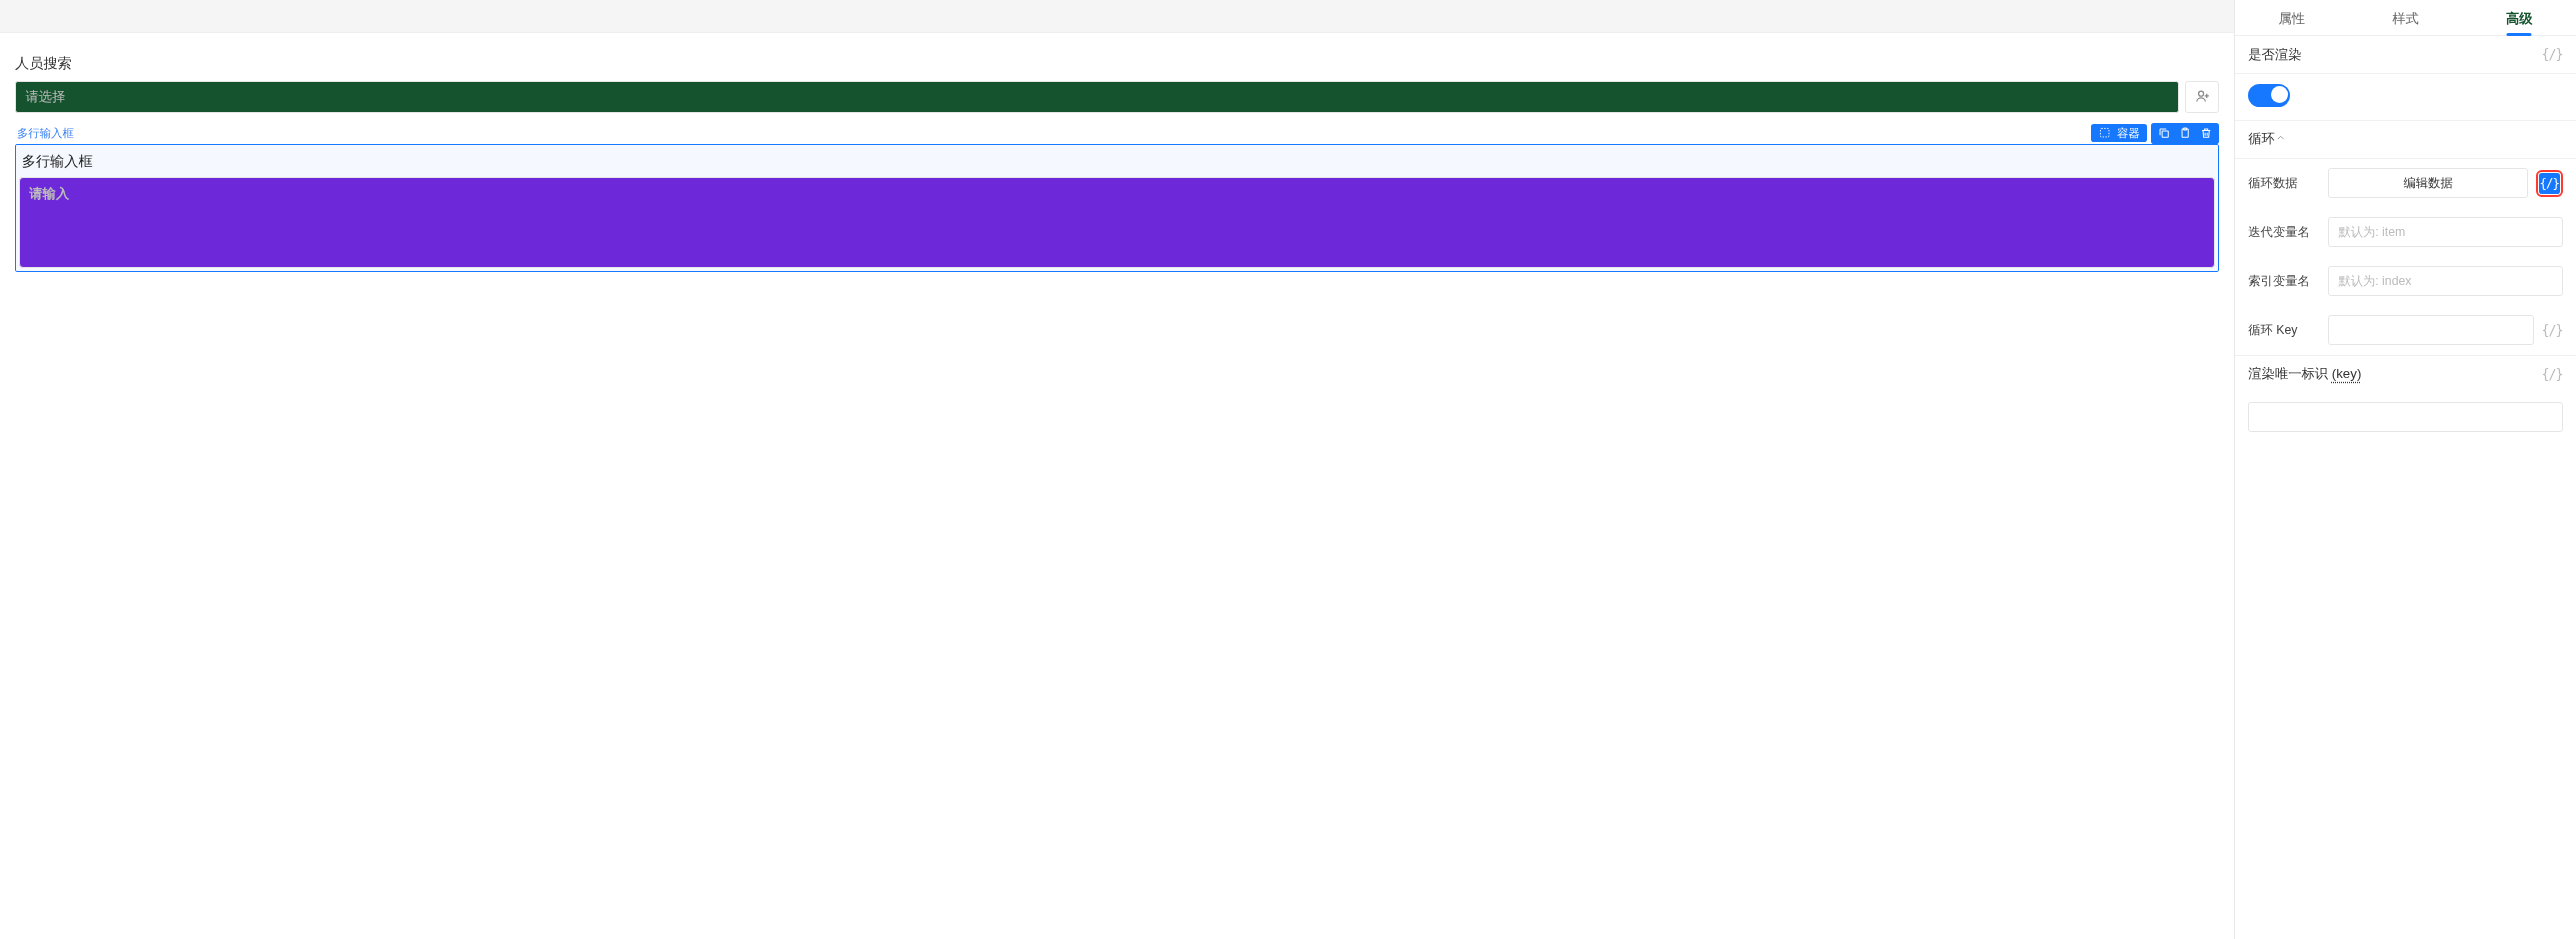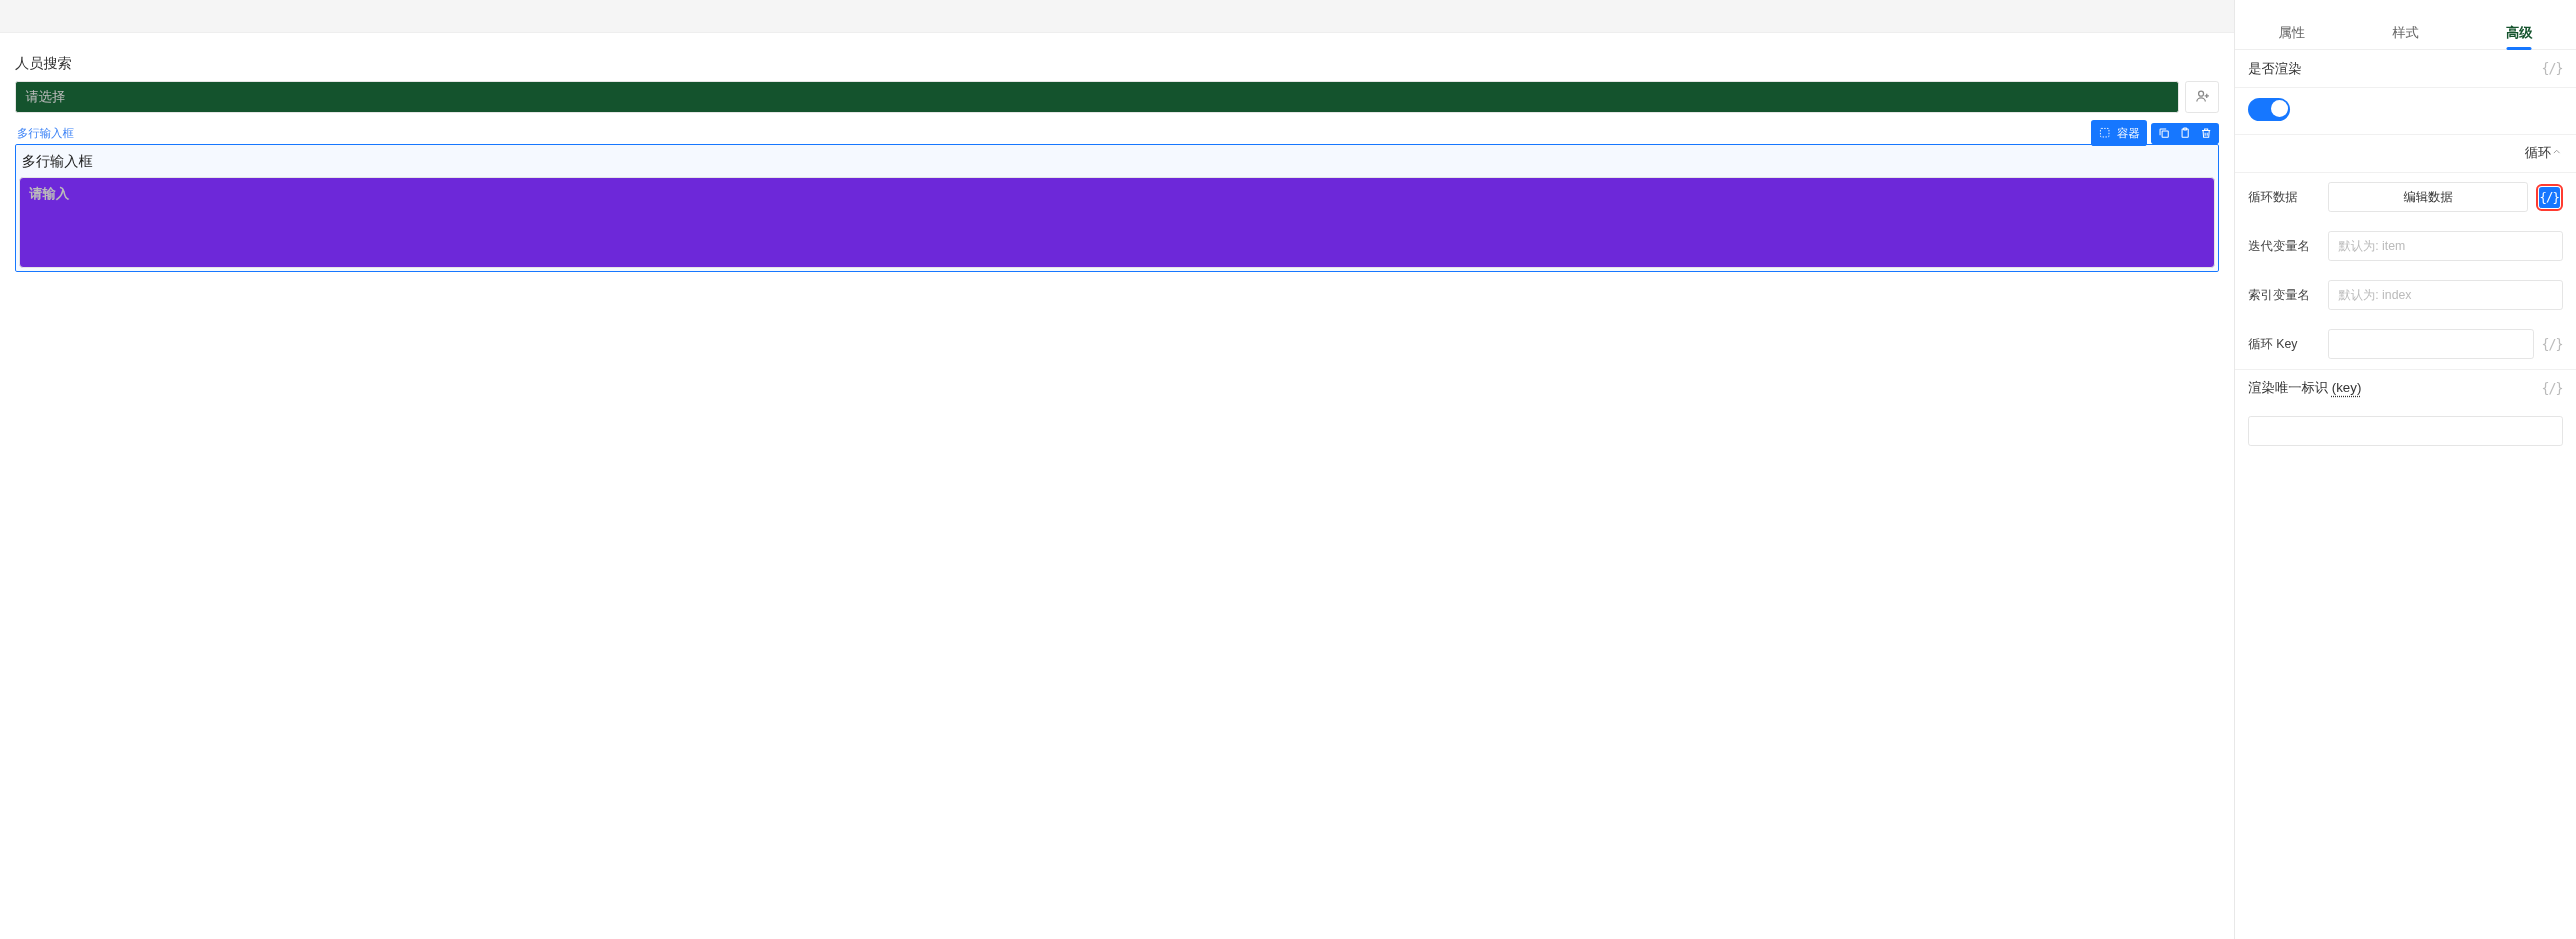--- a/index.html
+++ b/index.html
@@ -84,21 +84,21 @@
       display: flex;
       align-items: center;
       gap: 3.8px;
     }
     .pill {
       background: #1677ff;
       color: #fff;
       display: inline-flex;
       align-items: center;
       gap: 7px;
-      height: 26px;
+      height: 18px;
       padding: 0 7.6px;
       border-radius: 2.8px;
       font-size: 11.4px;
       cursor: pointer;
     }
     .icon-group {
       background: #1677ff;
       display: inline-flex;
       align-items: center;
       height: 21px;
@@ -142,21 +142,20 @@
     .props-panel {
       width: 342px;
       border-left: 0.9px solid #e8e8e8;
       display: flex;
       flex-direction: column;
       background: #fff;
     }
     .tabs {
       display: flex;
       border-bottom: 0.9px solid #eee;
-      margin-top: 14px;
     }
     .tab {
       flex: 1;
       text-align: center;
       padding: 9.5px 0 7.6px 0;
       font-size: 13.3px;
       color: #666;
       cursor: pointer;
       position: relative;
     }
@@ -206,21 +205,21 @@
       right: 2.8px;
       top: 2.8px;
       width: 17px;
       height: 17px;
       border-radius: 50%;
       background: #fff;
     }
     .section-title {
       display: flex;
       align-items: center;
-      justify-content: flex-end;
+      justify-content: flex-start;
       padding: 9.5px 13.3px;
       border-top: 0.9px solid #f0f0f0;
       border-bottom: 0.9px solid #f0f0f0;
       font-size: 13.3px;
       cursor: pointer;
       font-family: Liberation Mono, monospace;
     }
     .form-row {
       display: flex;
       align-items: center;

